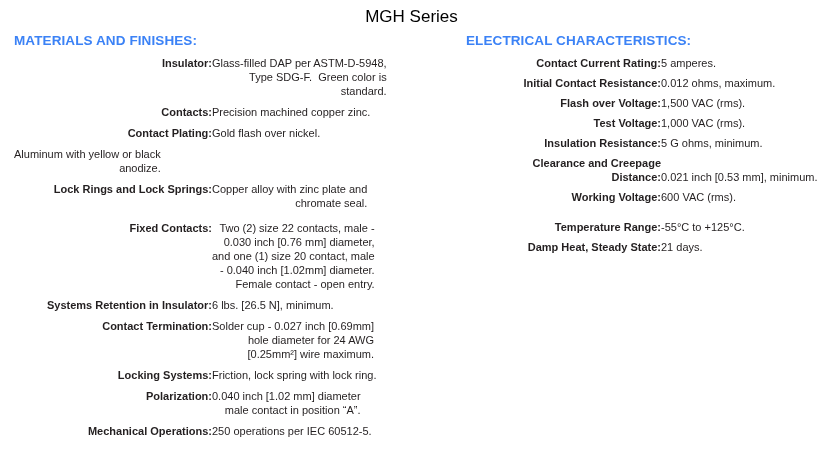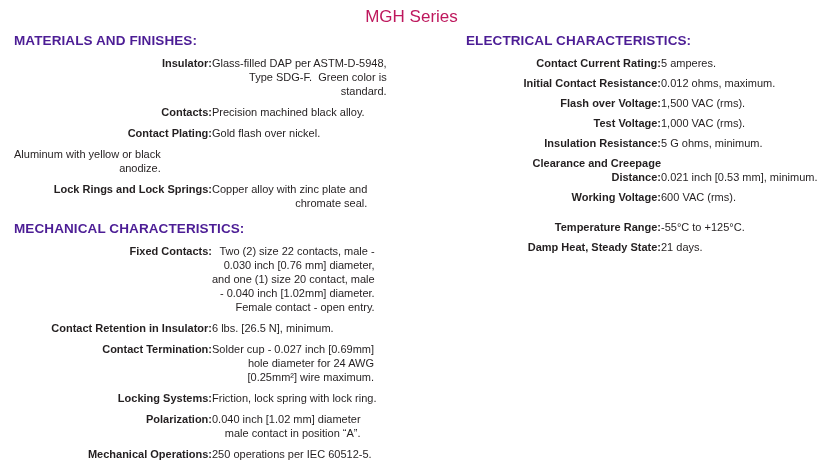--- a/index.html
+++ b/index.html
@@ -8,28 +8,28 @@
     background:#ffffff;
     font-family:"Liberation Sans", sans-serif;
     color:#231f20;
     position:relative;
     overflow:hidden;
   }
   .page-title {
     position:absolute; top:7px; left:0; width:100%;
     text-align:center;
     font-size:17px; line-height:20px;
-    color:#be185d;
+    color:#000000;
   }
   .col { position:absolute; top:33px; }
   .col-left  { left:14px;  width:414px; }
   .col-right { left:466px; width:376px; }
   .sec-heading {
     font-size:13.5px; font-weight:bold;
-    color:#4c1d95;
+    color:#3b82f6;
     margin:0 0 8px 0;
     letter-spacing:0.1px;
     line-height:15px;
   }
   section.mt-left  { margin-top:11px; }
   section.mt-right { margin-top:16px; }
   .row { display:flex; align-items:flex-start; margin-bottom:7px;text-align:right; }
   .col-right .row { margin-bottom:6px; }
   .row.valign-bottom { align-items:flex-end; }
   .label {
@@ -56,49 +56,48 @@
     <section>
       <h2 class="sec-heading">MATERIALS AND FINISHES:</h2>
       <div class="row">
         <div class="label">Insulator:</div>
         <div class="value">Glass-filled DAP per ASTM-D-5948,
 Type SDG-F.  Green color is
 standard.</div>
       </div>
       <div class="row">
         <div class="label">Contacts:</div>
-        <div class="value">Precision machined black alloy.</div>
+        <div class="value">Precision machined copper zinc.</div>
       </div>
       <div class="row">
         <div class="label">Contact Plating:</div>
         <div class="value">Gold flash over nickel.</div>
       </div>
       <div class="row">
         <div class="value">Aluminum with yellow or black
 anodize.</div>
       </div>
       <div class="row">
         <div class="label">Lock Rings and Lock Springs:</div>
         <div class="value">Copper alloy with zinc plate and
 chromate seal.</div>
       </div>
     </section>
 
     <section class="mt-left">
-      <h2 class="sec-heading">MECHANICAL CHARACTERISTICS:</h2>
       <div class="row">
         <div class="label">Fixed Contacts:</div>
         <div class="value">Two (2) size 22 contacts, male -
 0.030 inch [0.76 mm] diameter,
 and one (1) size 20 contact, male
 - 0.040 inch [1.02mm] diameter.
 Female contact - open entry.</div>
       </div>
       <div class="row">
-        <div class="label">Contact Retention in Insulator:</div>
+        <div class="label">Systems Retention in Insulator:</div>
         <div class="value">6 lbs. [26.5 N], minimum.</div>
       </div>
       <div class="row">
         <div class="label">Contact Termination:</div>
         <div class="value">Solder cup - 0.027 inch [0.69mm]
 hole diameter for 24 AWG
 [0.25mm²] wire maximum.</div>
       </div>
       <div class="row">
         <div class="label">Locking Systems:</div>

